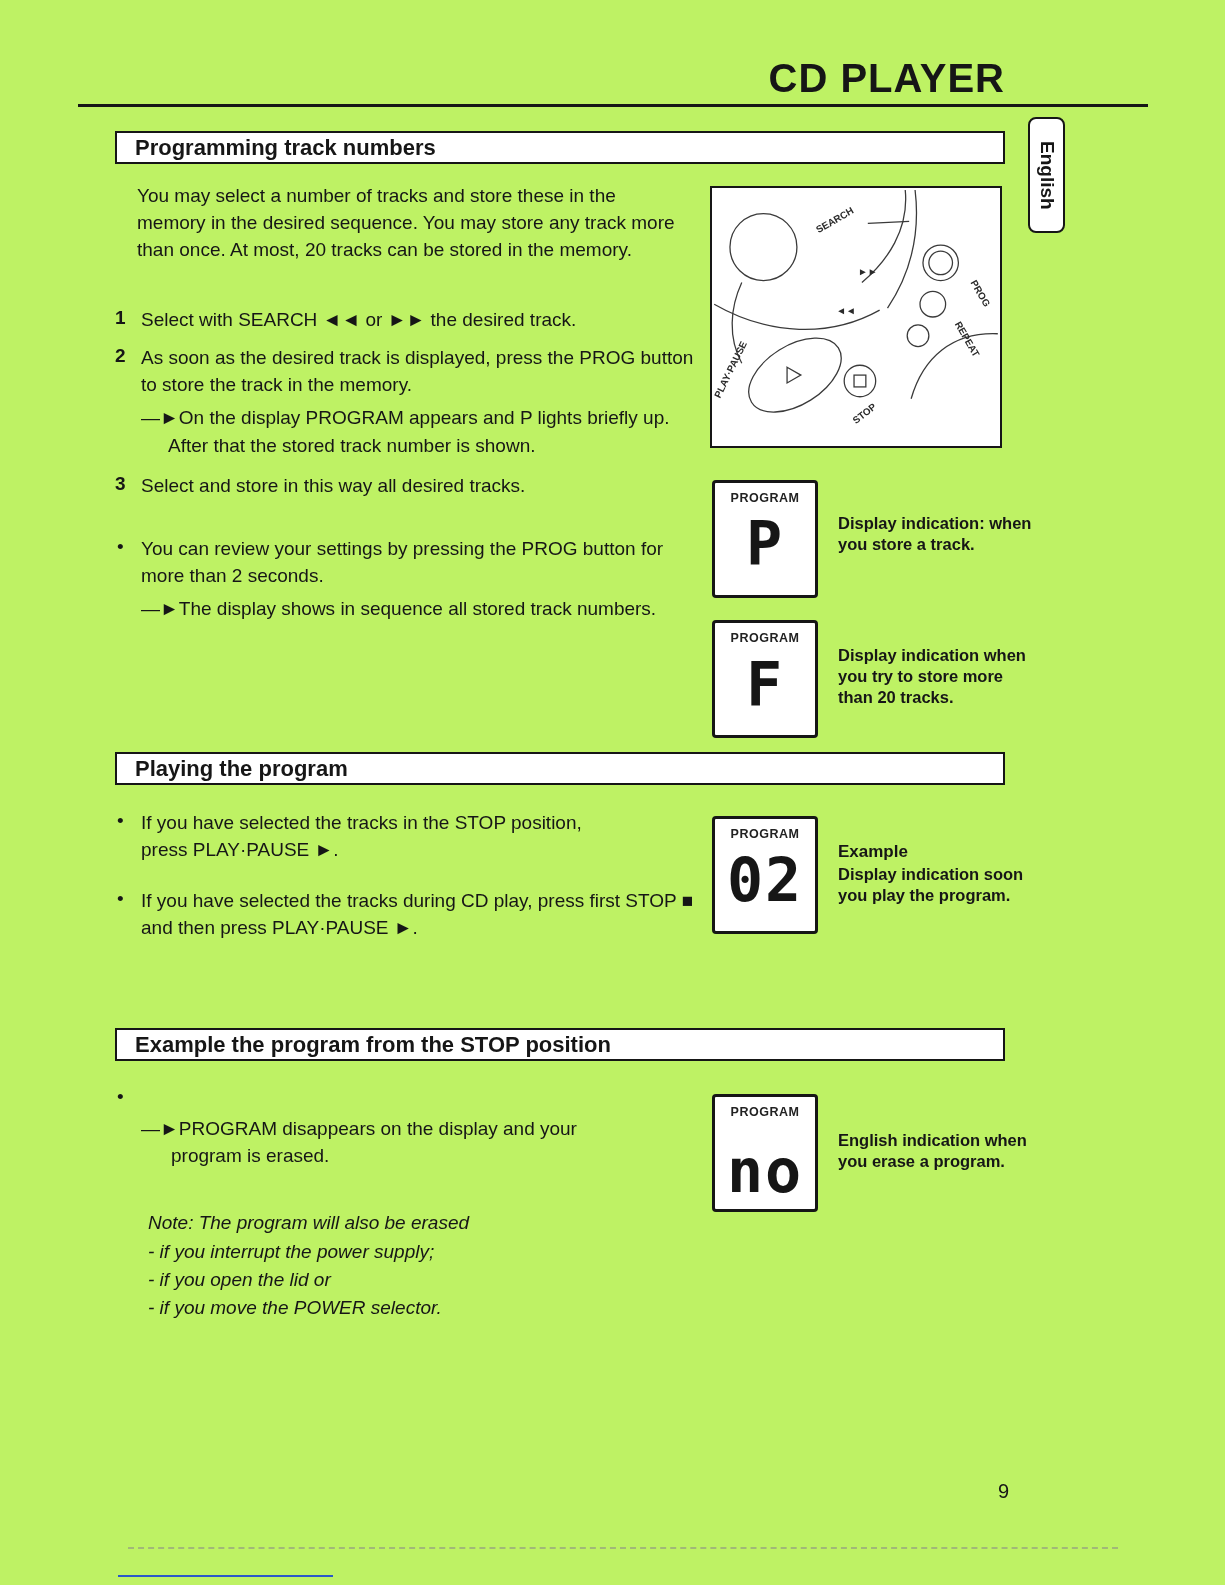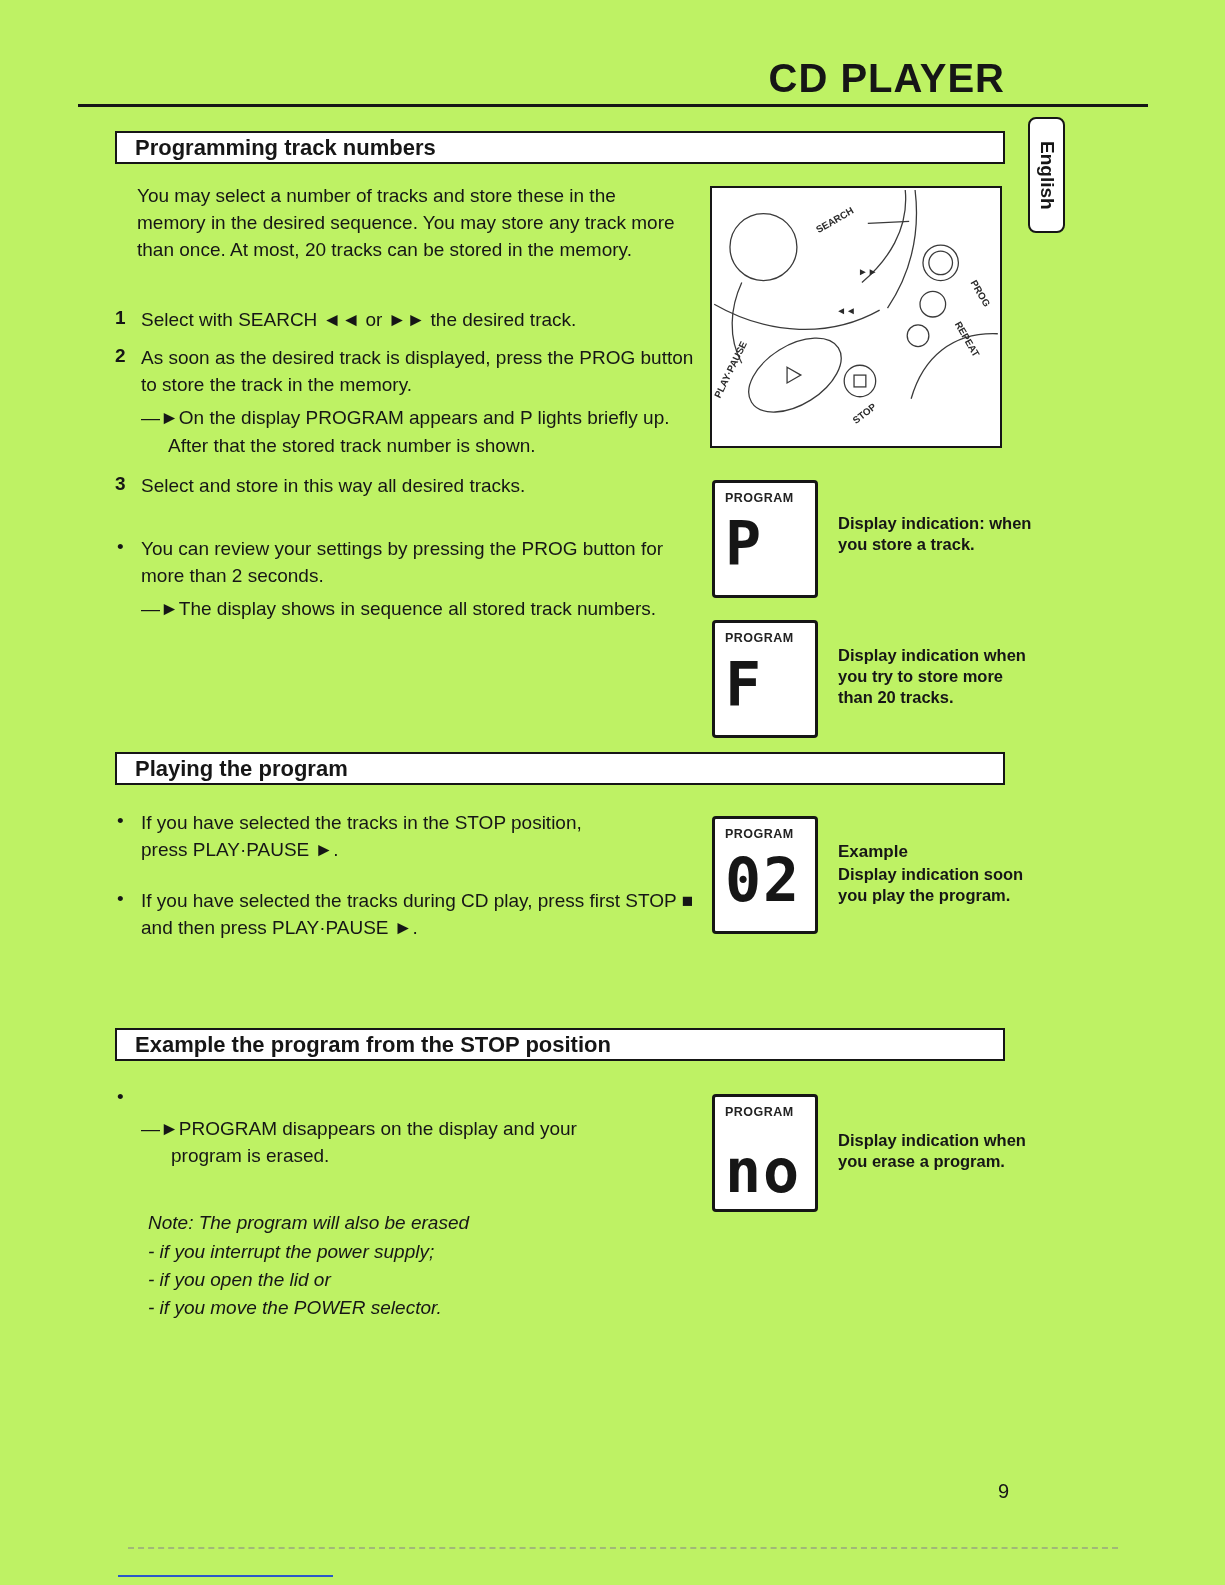--- a/index.html
+++ b/index.html
@@ -27,21 +27,21 @@
     font-weight:bold; font-size:22px;
   }
   .t { position:absolute; font-size:19px; line-height:1.42; }
   .num { position:absolute; font-size:19px; font-weight:bold; }
   .bullet { position:absolute; font-size:19px; }
   .hang { padding-left:30px; text-indent:-30px; }
   .italic { font-style:italic; }
   .disp {
     position:absolute; left:712px; width:106px; height:118px;
     border:3px solid #161616; border-radius:4px; background:#fff;
-    padding:8px 10px; display:flex; flex-direction:column;
+    padding:8px 10px; display:flex; flex-direction:column;align-items:center;
   }
   .disp-label { font-size:12.5px; font-weight:bold; letter-spacing:.5px; color:#222; }
   .disp-value {
     font-family:"DejaVu Sans Mono", monospace; font-weight:bold;
     font-size:60px; line-height:1; margin-top:9px; letter-spacing:2px;
   }
   .disp-value.bottom { margin-top:auto; }
   .cap { position:absolute; left:838px; width:195px; font-size:16.5px; font-weight:bold; line-height:1.28; }
   .cap-title { position:absolute; left:838px; font-size:17px; font-weight:bold; }
   .diagram {
@@ -149,21 +149,21 @@
     <span>Example the program from the STOP position</span>
   </div>
 
   <div class="bullet" style="left:117px; top:1086px">•</div>
   <div class="t hang" style="left:141px; top:1116px; width:510px">—►PROGRAM disappears on the display and your program is erased.</div>
 
   <div class="disp" style="top:1094px">
     <div class="disp-label">PROGRAM</div>
     <div class="disp-value bottom">no</div>
   </div>
-  <div class="cap" style="top:1130px">Display indication when you erase a program.</div>
+  <div class="cap" style="top:1130px">English indication when you erase a program.</div>
 
   <div class="t italic" style="left:148px; top:1210px; width:520px">Note: The program will also be erased</div>
   <div class="t italic" style="left:148px; top:1239px; width:520px">- if you interrupt the power supply;</div>
   <div class="t italic" style="left:148px; top:1267px; width:520px">- if you open the lid or</div>
   <div class="t italic" style="left:148px; top:1295px; width:520px">- if you move the POWER selector.</div>
 
   <div class="pagenum">9</div>
 
   <div class="scan-dashes"></div>
   <div class="blue-line"></div>

